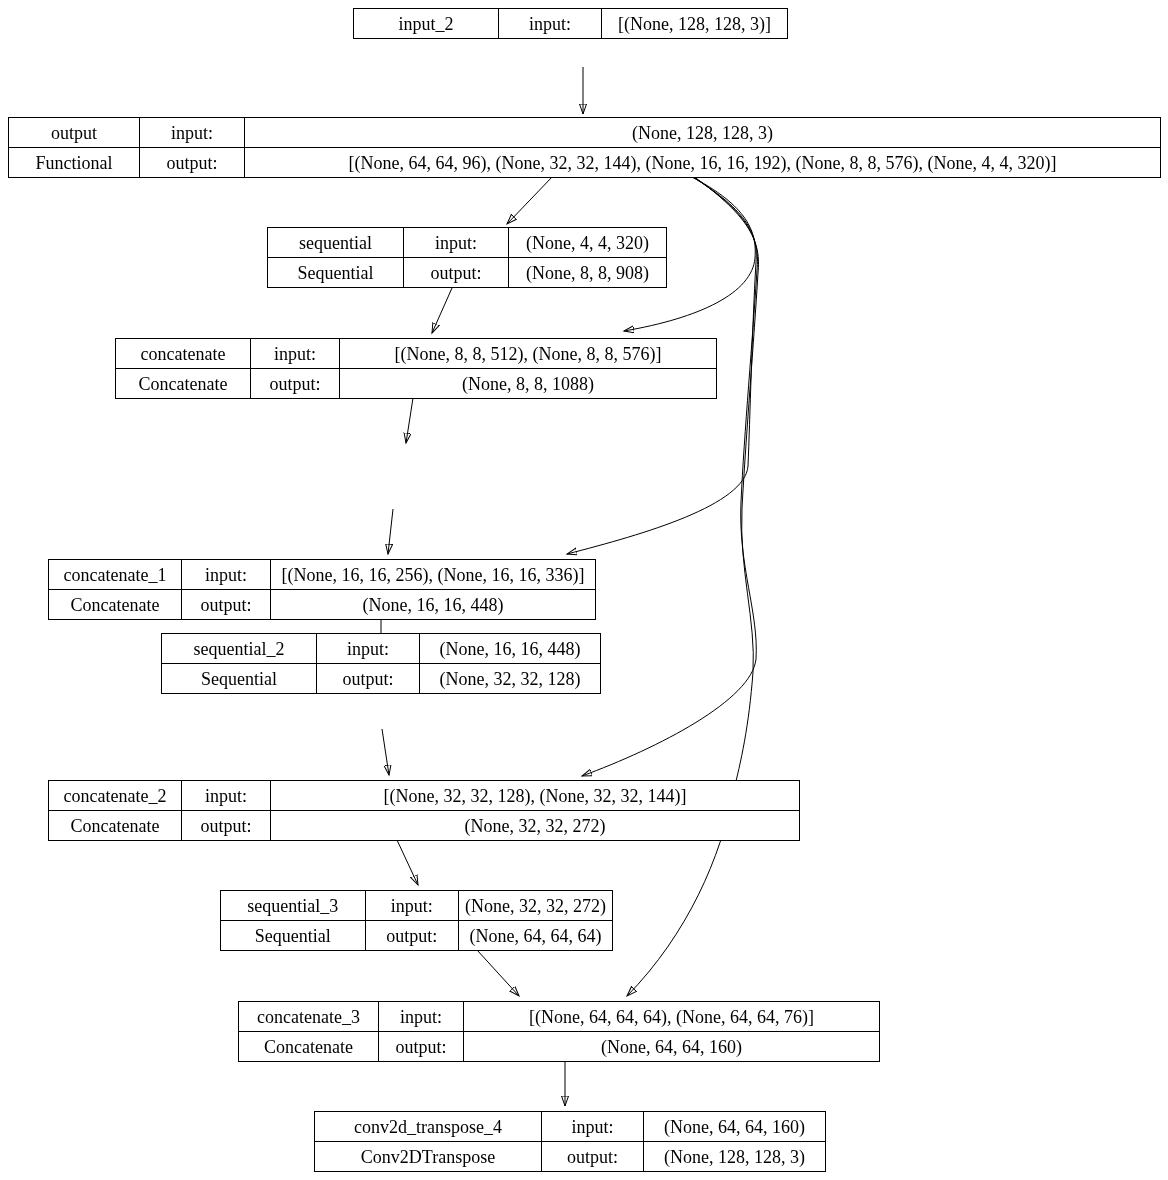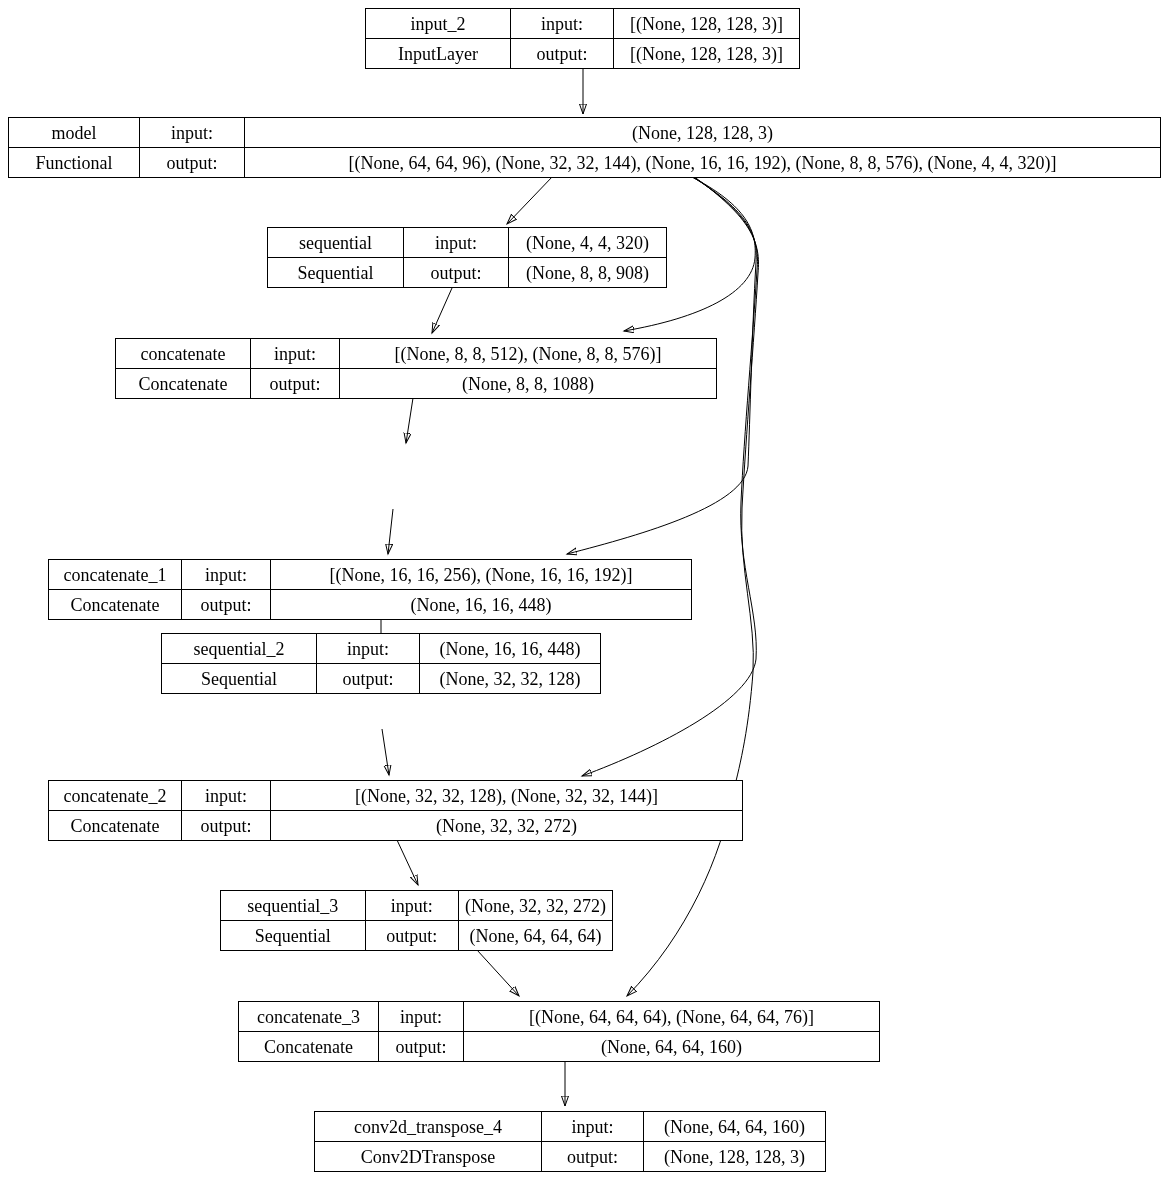--- a/index.html
+++ b/index.html
@@ -49,39 +49,34 @@
     <path d="M393,509 L388,554" marker-end="url(#arrow)"></path>
     <path d="M381,618 L381,664" marker-end="url(#arrow)"></path>
     <path d="M692,176 C751,215 760,240 757,270 C753,335 744,435 741,502 C738,566 759,613 756,659 C752,700 658,748 582,776" marker-end="url(#arrow)"></path>
     <path d="M382,729 L389,775" marker-end="url(#arrow)"></path>
     <path d="M397,840 L418,885" marker-end="url(#arrow)"></path>
     <path d="M693,176 C752,218 761,243 758,273 C754,340 746,435 742,508 C739,570 756,620 753,672 C749,726 741,762 733,793 C721,856 688,934 627,996" marker-end="url(#arrow)"></path>
     <path d="M477,950 L519,996" marker-end="url(#arrow)"></path>
     <path d="M565,1060 L565,1106" marker-end="url(#arrow)"></path>
   </svg>
 
-  <table class="node" style="left:365px;top:8px;width:435px;">
+  <table class="node" style="left:353px;top:8px;width:435px;">
     <tbody>
         <tr>
       <td style="width:132px">input_2</td>
       <td style="width:90px">input:</td>
       <td>[(None, 128, 128, 3)]</td>
     </tr>
-    <tr>
-      <td>InputLayer</td>
-      <td>output:</td>
-      <td>[(None, 128, 128, 3)]</td>
-    </tr>
   </tbody>
     </table>
 
   <table class="node" style="left:8px;top:117px;width:1153px;">
     <tbody>
         <tr>
-      <td style="width:118px">model</td>
+      <td style="width:118px">output</td>
       <td style="width:92px">input:</td>
       <td>(None, 128, 128, 3)</td>
     </tr>
     <tr>
       <td>Functional</td>
       <td>output:</td>
       <td>[(None, 64, 64, 96), (None, 32, 32, 144), (None, 16, 16, 192), (None, 8, 8, 576), (None, 4, 4, 320)]</td>
     </tr>
   </tbody>
     </table>
@@ -110,26 +105,26 @@
     </tr>
     <tr>
       <td>Concatenate</td>
       <td>output:</td>
       <td>(None, 8, 8, 1088)</td>
     </tr>
   </tbody>
     </table>
 
 
-  <table class="node" style="left:48px;top:559px;width:644px;">
+  <table class="node" style="left:48px;top:559px;width:548px;">
     <tbody>
         <tr>
       <td style="width:120px">concatenate_1</td>
       <td style="width:76px">input:</td>
-      <td>[(None, 16, 16, 256), (None, 16, 16, 192)]</td>
+      <td>[(None, 16, 16, 256), (None, 16, 16, 336)]</td>
     </tr>
     <tr>
       <td>Concatenate</td>
       <td>output:</td>
       <td>(None, 16, 16, 448)</td>
     </tr>
   </tbody>
     </table>
 
   <table class="node" style="left:161px;top:633px;width:440px;">
@@ -140,21 +135,21 @@
       <td>(None, 16, 16, 448)</td>
     </tr>
     <tr>
       <td>Sequential</td>
       <td>output:</td>
       <td>(None, 32, 32, 128)</td>
     </tr>
   </tbody>
     </table>
 
-  <table class="node" style="left:48px;top:780px;width:695px;">
+  <table class="node" style="left:48px;top:780px;width:752px;">
     <tbody>
         <tr>
       <td style="width:120px">concatenate_2</td>
       <td style="width:76px">input:</td>
       <td>[(None, 32, 32, 128), (None, 32, 32, 144)]</td>
     </tr>
     <tr>
       <td>Concatenate</td>
       <td>output:</td>
       <td>(None, 32, 32, 272)</td>

